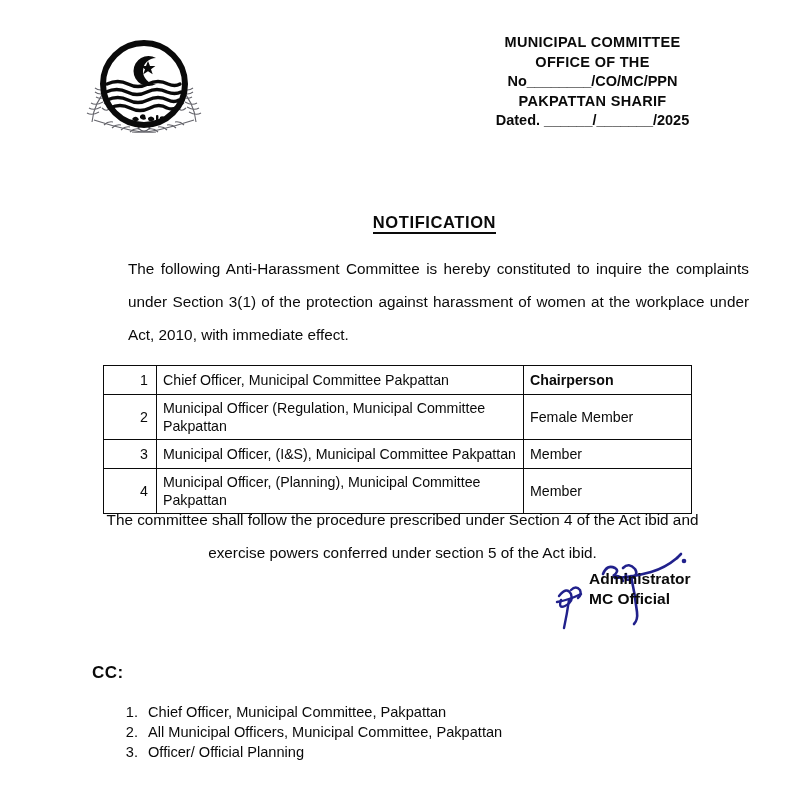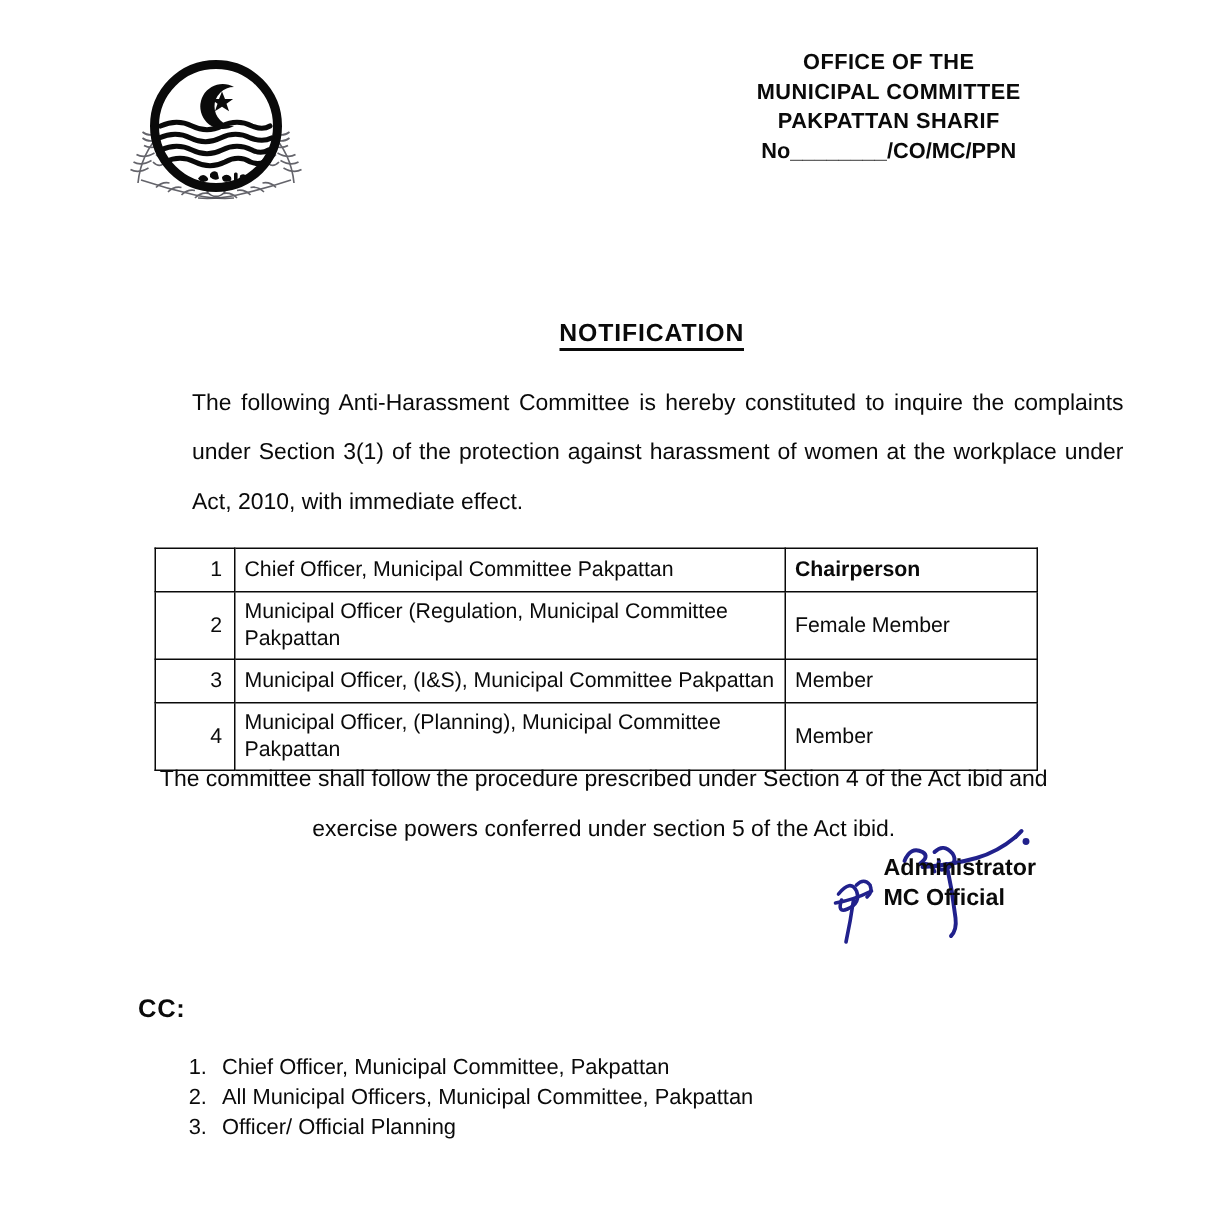--- a/index.html
+++ b/index.html
@@ -205,24 +205,25 @@
         <path d="M54 97 q3 -4 6 -1 q2 2 -1 3 q-3 1 -5 -2 Z"></path>
         <path d="M62 94 q2 -3 5 -1 l1 4 q-3 2 -6 -1 Z"></path>
         <path d="M70 96 q3 -3 6 0 q1 3 -2 3 q-4 1 -4 -3 Z"></path>
         <rect x="78" y="93" width="2.4" height="6" rx="1"></rect>
         <path d="M82 95 q3 -2 5 1 q0 3 -3 3 q-3 0 -2 -4 Z"></path>
       </g>
     </svg>
   </div>
 
   <div class="office-block">
+    <span class="ln">MUNICIPAL COMMITTEE</span>
     <span class="ln">OFFICE OF THE</span>
-    <span class="ln">MUNICIPAL COMMITTEE</span>
+    <span class="ln no-line">No________/CO/MC/PPN</span>
     <span class="ln">PAKPATTAN SHARIF</span>
-    <span class="ln no-line">No________/CO/MC/PPN</span>
+    <span class="ln dated-line">Dated. ______/_______/2025</span>
   </div>
 
 </div>
 
 <div class="notification-title">
   <span>NOTIFICATION</span>
 </div>
 
 <div class="para para-intro">The following Anti-Harassment Committee is hereby constituted to inquire the complaints under Section 3(1) of the protection against harassment of women at the workplace under Act, 2010, with immediate effect.</div>
 

